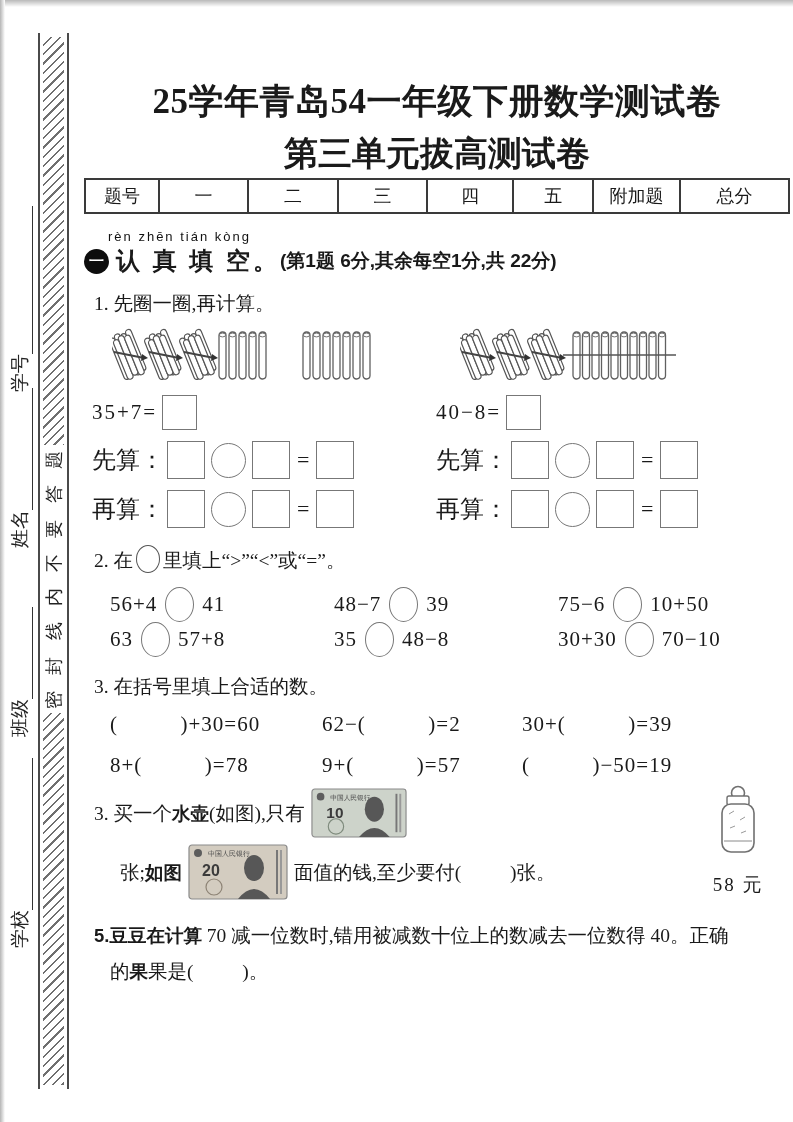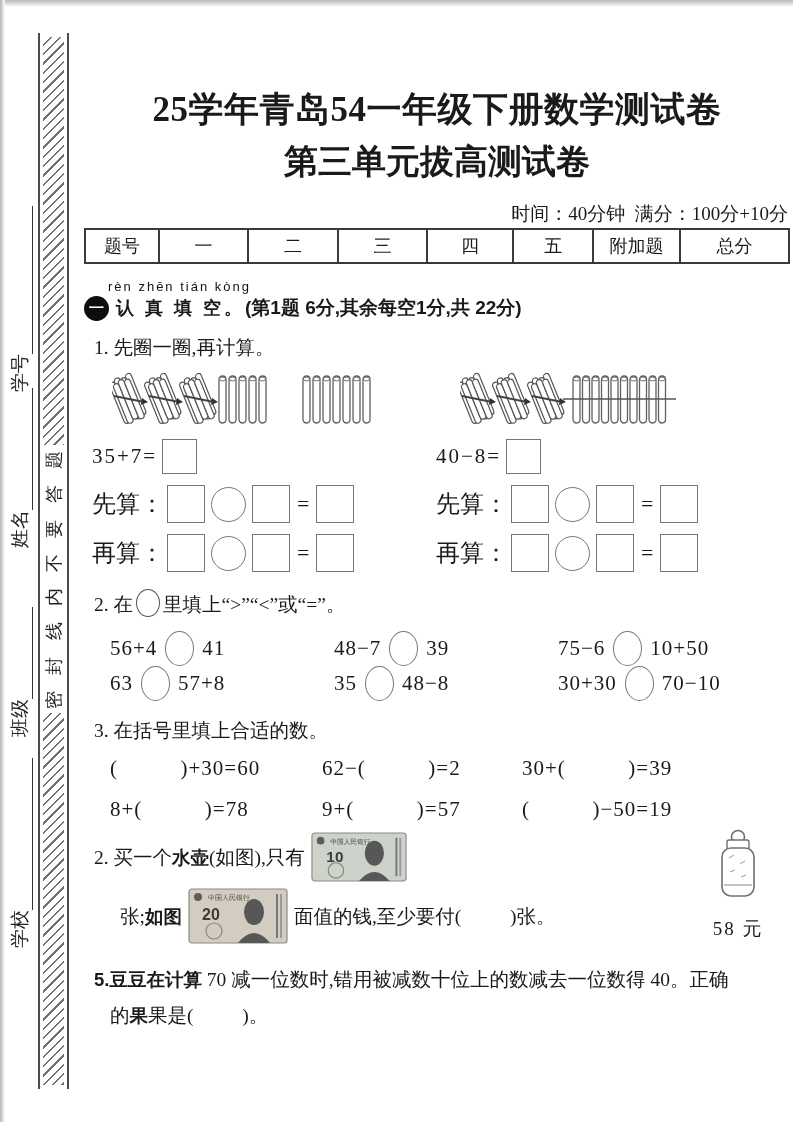--- a/index.html
+++ b/index.html
@@ -19,37 +19,37 @@
   .hatch-bottom { top:680px; bottom:4px; }
   .seal-chars { position:absolute; left:0; right:0; top:418px; height:258px;
                 display:flex; flex-direction:column; justify-content:space-between; align-items:center; }
   .seal-chars span { display:block; transform:rotate(-90deg); font-size:18px; color:#222; line-height:1; }
 
   .sfield { position:absolute; left:9px; transform-origin:0 0; transform:rotate(-90deg);
             white-space:nowrap; font-size:19px; color:#222; height:24px; display:flex; align-items:flex-end; }
   .fline { display:inline-block; border-bottom:1.4px solid #333; height:18px; }
 
   
-  .main { position:absolute; left:84px; top:8px; width:706px; }
+  .main { position:absolute; left:84px; top:0; width:706px; }
   .title1 { margin-top:78px; text-align:center; font-size:35px; font-weight:bold; letter-spacing:0.5px; }
   .title2 { margin-top:6px; text-align:center; font-size:34px; font-weight:bold; }
   .meta   { margin-top:16px; text-align:right; font-size:19px; white-space:pre; padding-right:2px; }
 
   table.score { width:100%; border-collapse:collapse; margin-top:1px; }
   table.score td { border:2px solid #3a3a3a; text-align:center; font-size:18px; }
   tr.hrow td { height:30px; }
   tr.srow td { height:35px; }
 
   .pinyin { margin-top:15px; margin-left:24px; font-size:13px;
             font-family:"Liberation Sans", sans-serif; color:#111; letter-spacing:2px; }
   .sec-row { display:flex; align-items:center; margin-top:1px; }
   .badge { width:25px; height:25px; border-radius:50%; background:#0d0d0d; color:#ffffff;
            display:flex; align-items:center; justify-content:center;
            font-size:15px; font-weight:bold; margin-right:7px; flex:0 0 auto; }
-  .sec-title { font-size:18px; font-weight:bold; font-family:"Liberation Sans", sans-serif; letter-spacing:3px; }
+  .sec-title { font-size:24px; font-weight:bold; font-family:"Liberation Sans", sans-serif; letter-spacing:3px; }
   .sec-note  { font-size:19px; font-weight:bold; font-family:"Liberation Sans", sans-serif; }
 
   .qtext { margin:13px 0 0 10px; font-size:19.5px; }
   .bold-sans { font-family:"Liberation Sans", sans-serif; font-weight:bold; font-size:18.5px; }
   .pre { white-space:pre; }
 
   .sticks-row { display:flex; margin-top:8px; margin-left:28px; align-items:flex-start; }
   .sticks-row svg { display:block; }
   .sticks-right { margin-left:86px; }
 
@@ -121,21 +121,20 @@
       <span class="fline" style="width:92px;"></span>
   </div>
   <div class="sfield" style="top:948px;">
     <span>学校</span>
       <span class="fline" style="width:152px;"></span>
   </div>
 
   <div class="main">
     <div class="title1">25学年青岛54一年级下册数学测试卷</div>
     <div class="title2">第三单元拔高测试卷</div>
-    <div class="meta">时间：40分钟  满分：100分+10分</div>
 
     <table class="score">
       <colgroup>
         <col style="width:10.5%">
           <col style="width:12.7%">
           <col style="width:12.7%">
           <col style="width:12.7%">
         <col style="width:12.2%">
           <col style="width:11.4%">
           <col style="width:12.3%">
@@ -308,21 +307,21 @@
       <span class="pre">(          )+30=60</span>
       <span class="pre">62−(          )=2</span>
       <span class="pre">30+(          )=39</span>
       <span class="pre">8+(          )=78</span>
       <span class="pre">9+(          )=57</span>
       <span class="pre">(          )−50=19</span>
     </div>
 
     <div class="q4">
       <div class="q4line">
-        <span>2. 买一个</span>
+        <span>3. 买一个</span>
           <span class="bold-sans">水壶</span>
           <span>(如图),只有</span>
         <svg class="money" width="96" height="50" viewBox="0 0 100 52">
           <rect x="1" y="1" width="98" height="50" rx="3" fill="#cdd3ca" stroke="#8a8a8a" stroke-width="1.2"></rect>
           <circle cx="10" cy="9" r="4" fill="#5d5d5d"></circle>
           <text x="20" y="12" font-size="7" fill="#4c4c4c" font-family="Liberation Sans, sans-serif">中国人民银行</text>
           <text x="16" y="31" font-size="16" font-weight="bold" fill="#3b3b3b" font-family="Liberation Sans, sans-serif">10</text>
           <circle cx="26" cy="40" r="8" fill="none" stroke="#7e8a7c" stroke-width="1.2"></circle>
           <ellipse cx="66" cy="22" rx="10" ry="13" fill="#575757"></ellipse>
           <path d="M50 51 Q66 32 82 51 Z" fill="#575757"></path>

